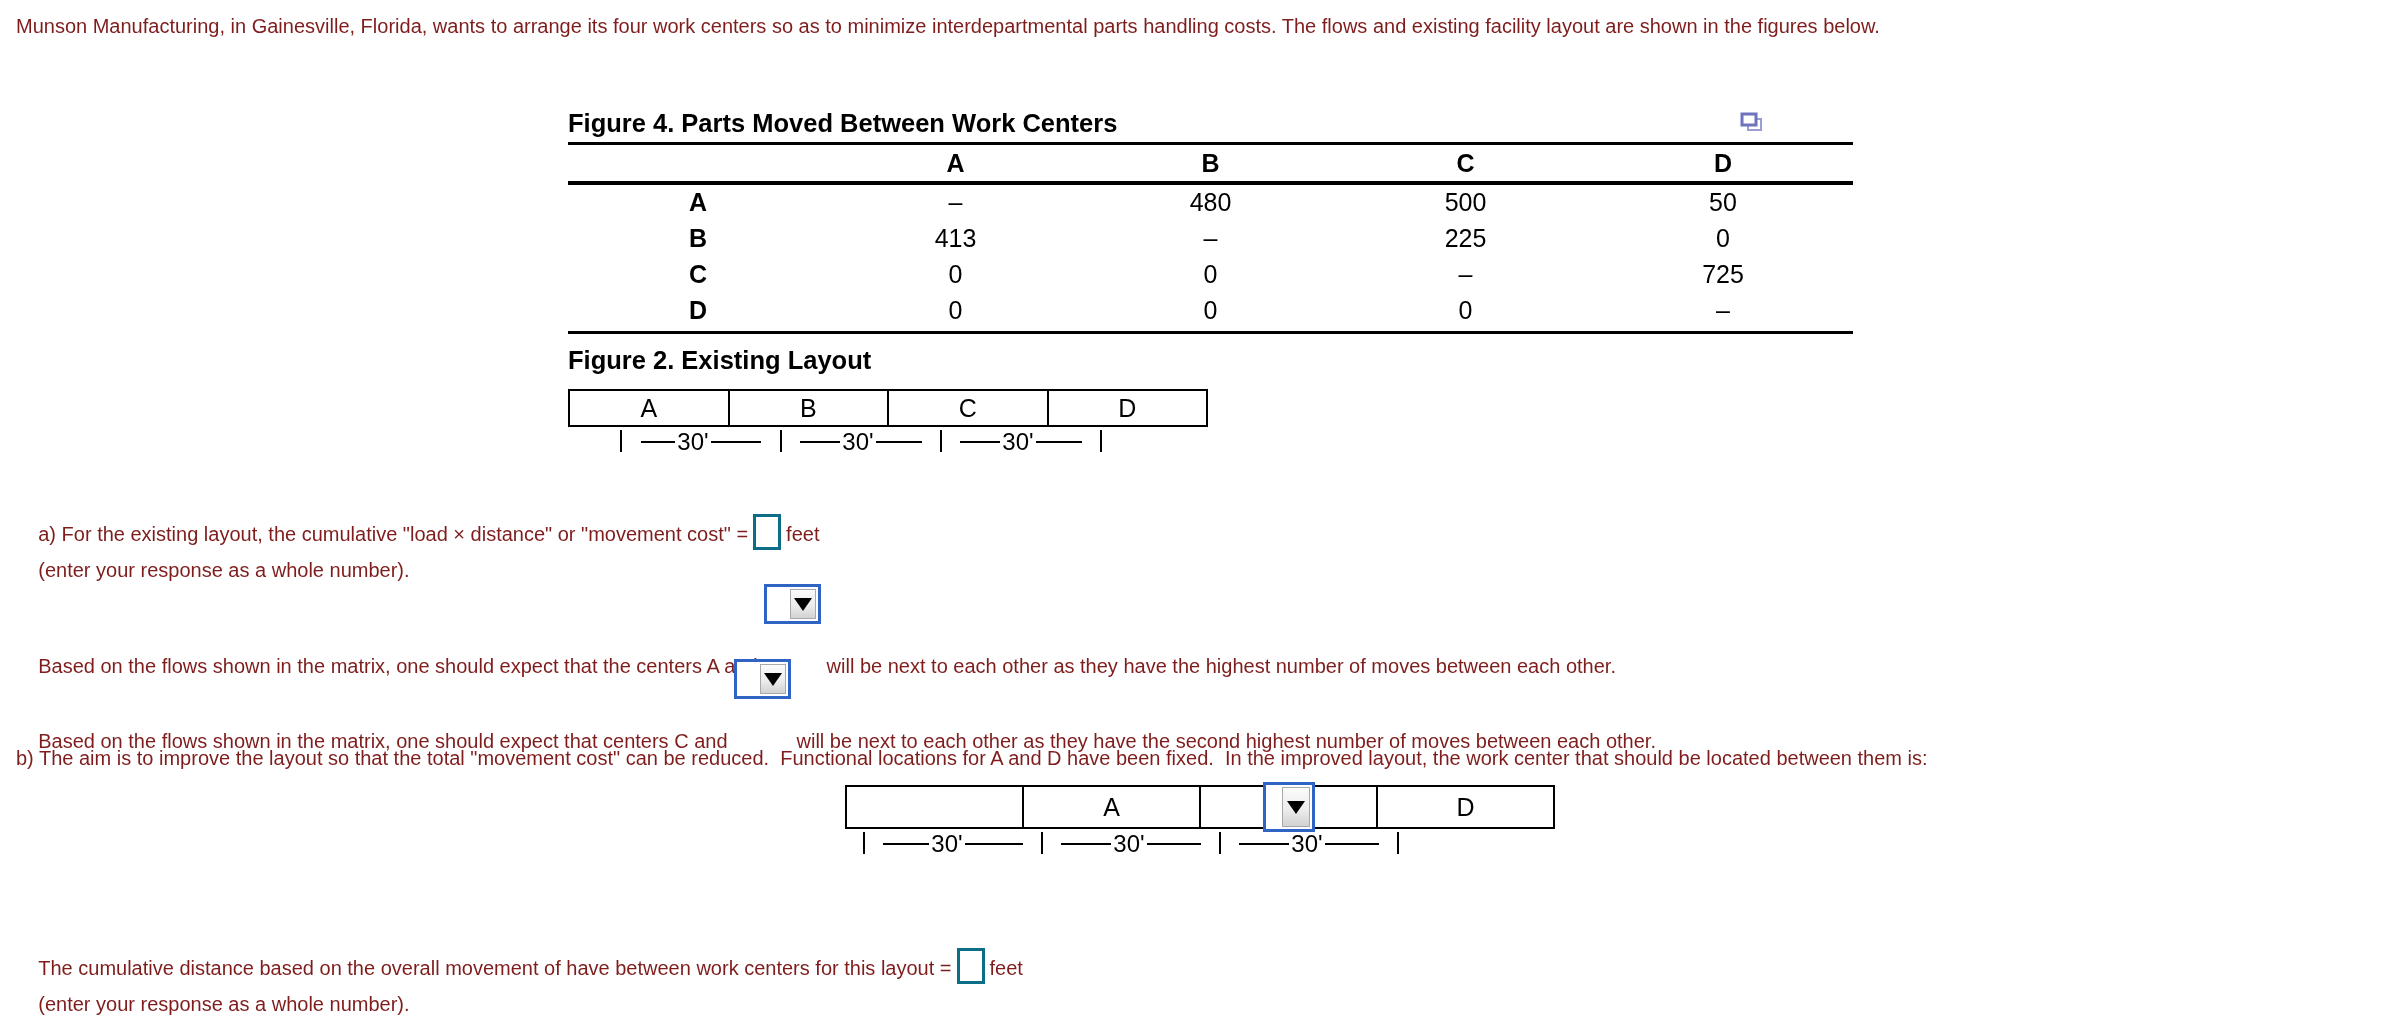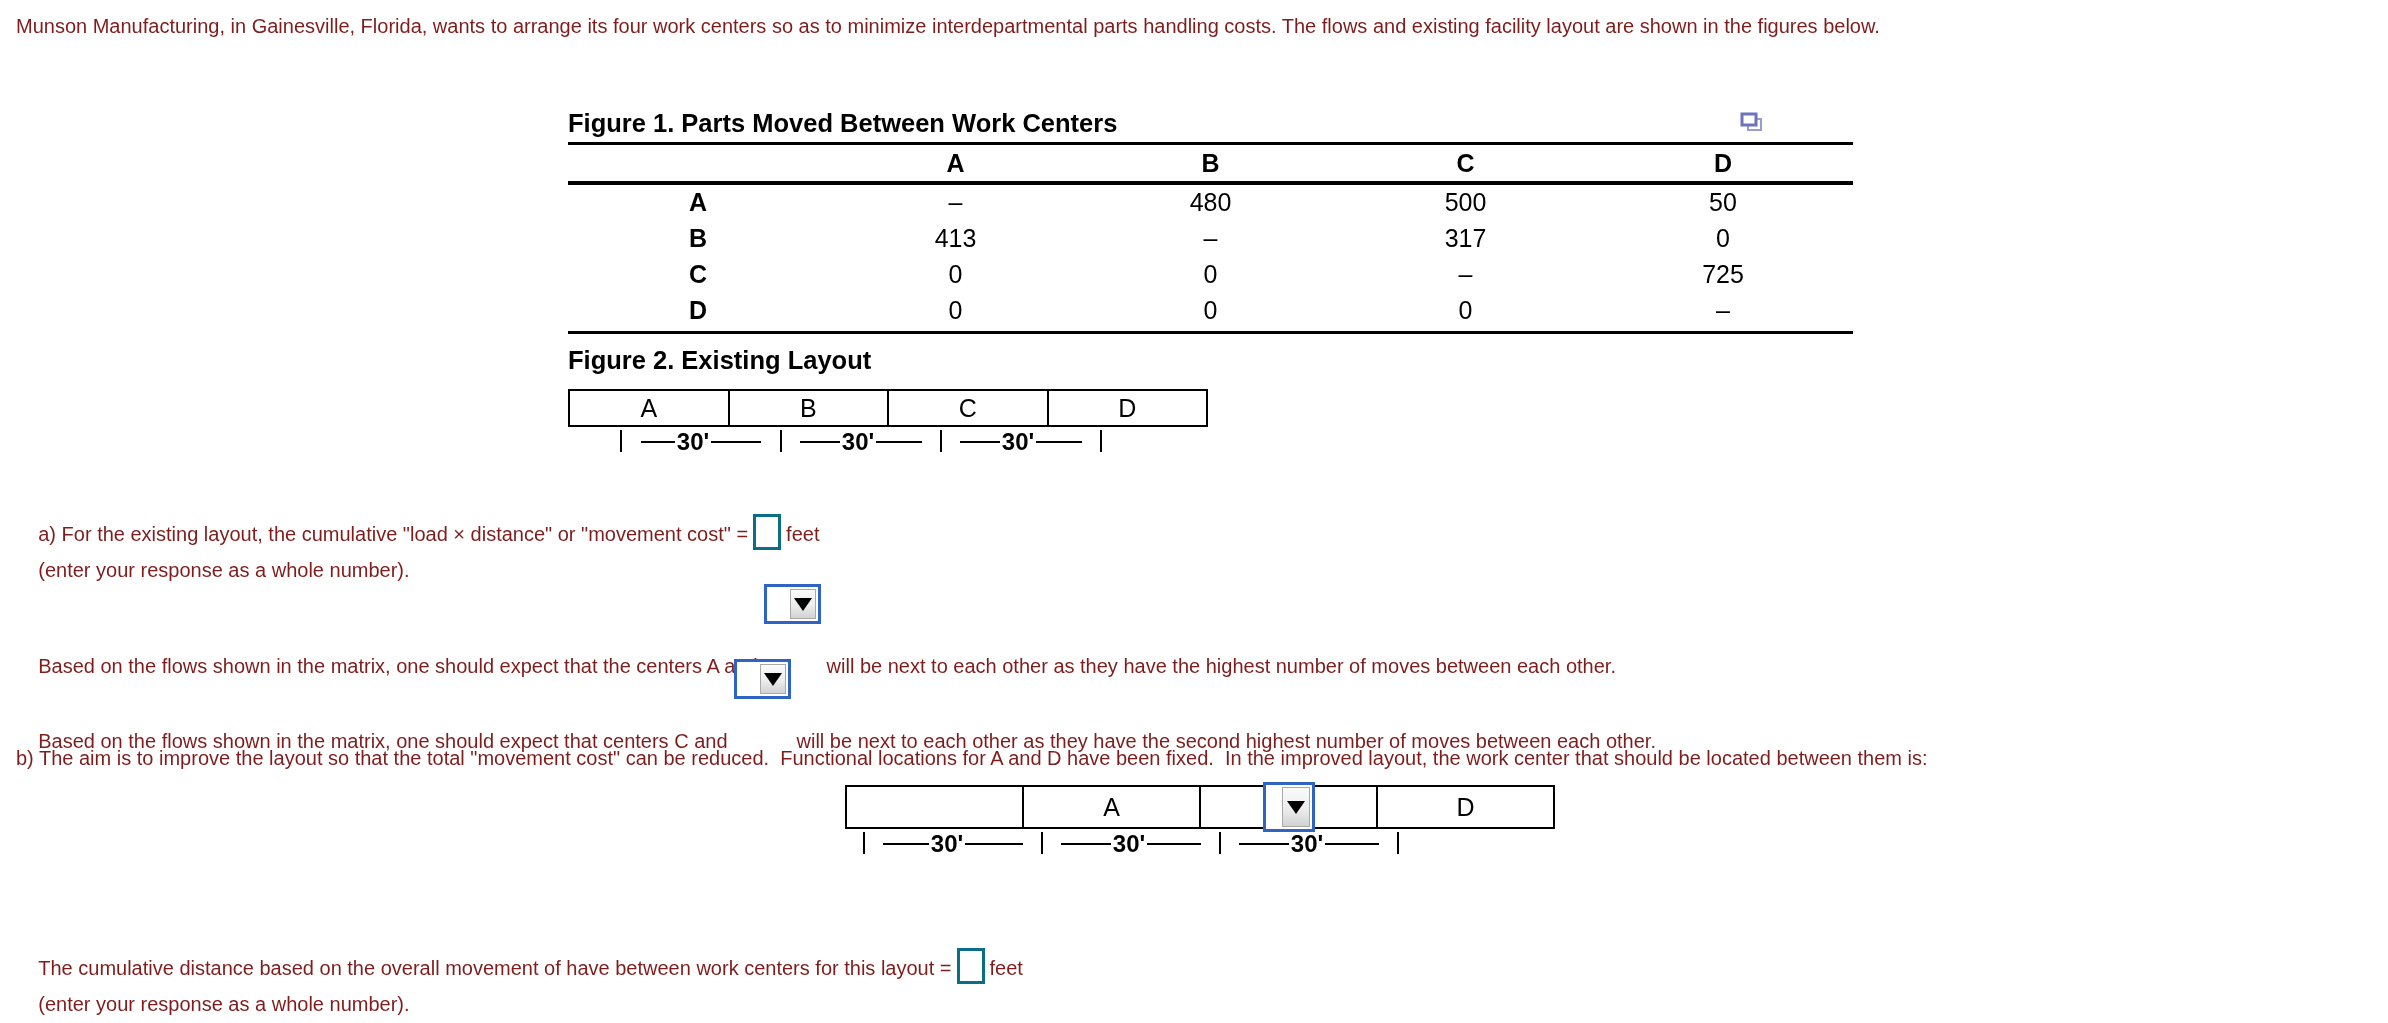--- a/index.html
+++ b/index.html
@@ -118,21 +118,20 @@
     box-sizing: border-box;
   }
   .layout-cell:last-child { border-right: none; }
 
   
   .ruler {
     position: relative;
     height: 34px;
     font-size: 24px;
     margin-left: 0;
-    font-weight: bold;
   }
   .ruler .seg {
     position: absolute;
     top: 0;
     height: 30px;
     display: flex;
     align-items: center;
     justify-content: center;
   }
   .ruler .line-l, .ruler .line-r {
@@ -219,21 +218,21 @@
   }
 </style>
 </head>
 <body>
 
 <div class="page">
 
   <div class="para intro">Munson Manufacturing, in Gainesville, Florida, wants to arrange its four work centers so as to minimize interdepartmental parts handling costs. The flows and existing facility layout are shown in the figures below.</div>
 
   <div class="fig1-wrap">
-    <span class="fig1-title">Figure 1. Parts Moved Between Work Centers</span>
+    <span class="fig1-title">Figure 4. Parts Moved Between Work Centers</span>
 
     <span class="fig1-copy-icon">
       <svg width="26" height="22" viewBox="0 0 26 22" xmlns="http://www.w3.org/2000/svg">
         <rect x="9" y="7" width="13" height="11" fill="#ffffff" stroke="#9a9ed6" stroke-width="2"></rect>
         <rect x="3" y="2" width="14" height="11" fill="#ffffff" stroke="#6e73bd" stroke-width="3"></rect>
       </svg>
     </span>
 
     <table class="fig1">
       <colgroup>
@@ -257,21 +256,21 @@
           <td class="rowhead">A</td>
           <td>–</td>
           <td>480</td>
           <td>500</td>
           <td>50</td>
         </tr>
         <tr>
           <td class="rowhead">B</td>
           <td>413</td>
           <td>–</td>
-          <td>317</td>
+          <td>225</td>
           <td>0</td>
         </tr>
         <tr>
           <td class="rowhead">C</td>
           <td>0</td>
           <td>0</td>
           <td>–</td>
           <td>725</td>
         </tr>
         <tr>

